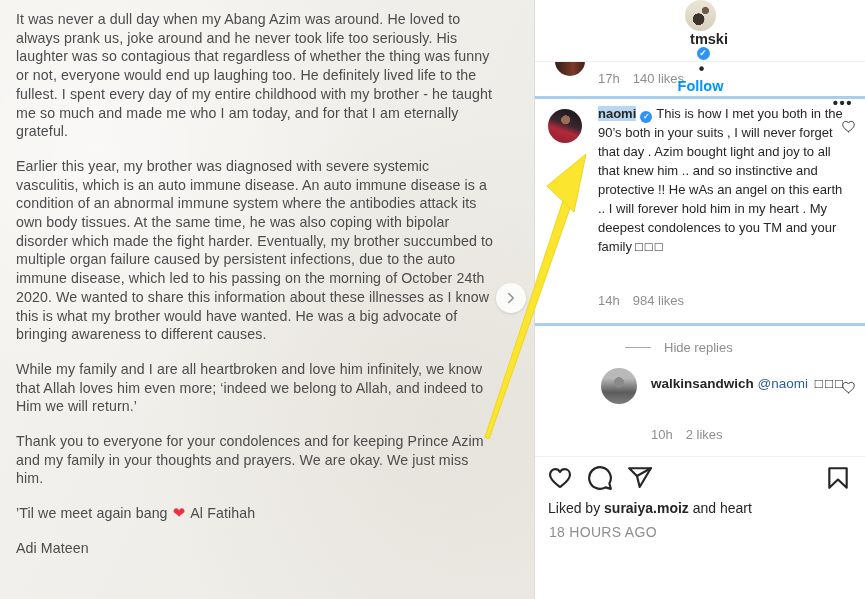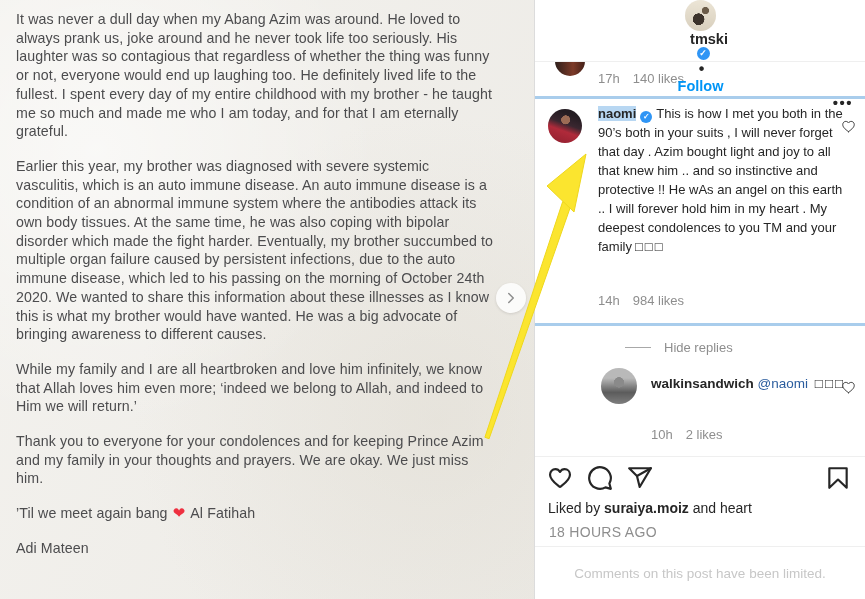--- a/index.html
+++ b/index.html
@@ -197,23 +197,20 @@
     </div>
     <button class="bookmark-btn">
       <svg width="26" height="26" viewBox="0 0 24 24">
         <polygon class="icon-stroke" points="20 21 12 13.4 4 21 4 3 20 3 20 21"></polygon>
       </svg>
     </button>
 
     <div class="liked-by"><span>Liked by</span> <span class="lb-user">suraiya.moiz</span> <span>and heart</span></div>
     <div class="timestamp">18 HOURS AGO</div>
 
-    <div class="limit-footer">
-      <span>Comments on this post have been limited.</span>
-    </div>
   </aside>
 
   <svg class="arrow-overlay" viewBox="0 0 865 599">
     <polygon points="484.9,437.3 562.7,201.6 571.3,204.4 489.1,438.7" fill="#fbe52f" stroke="#eed71d" stroke-width="1"></polygon>
     <polygon points="586,154 547,186 574,212" fill="#fbe52f" stroke="#eed71d" stroke-width="1"></polygon>
   </svg>
 
 </div>
 
 </body></html>

